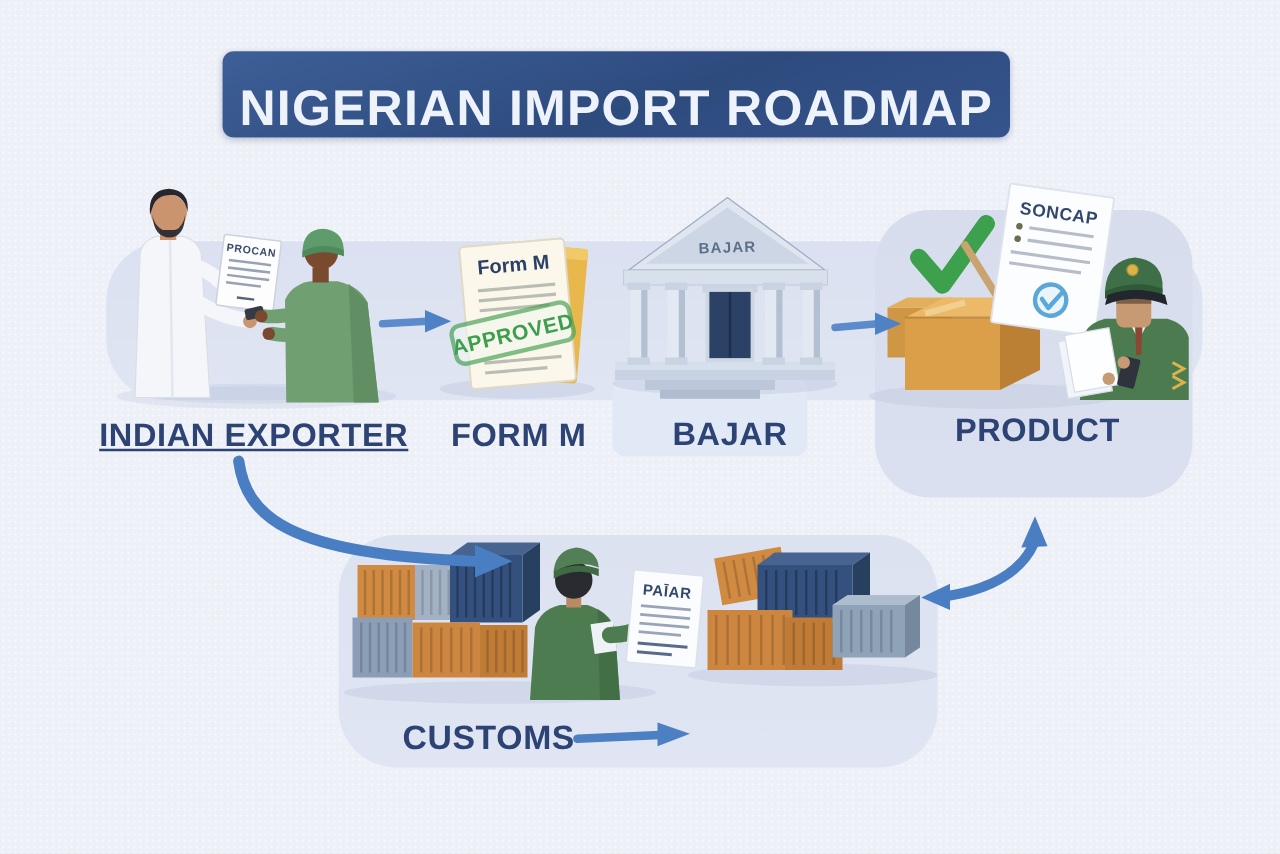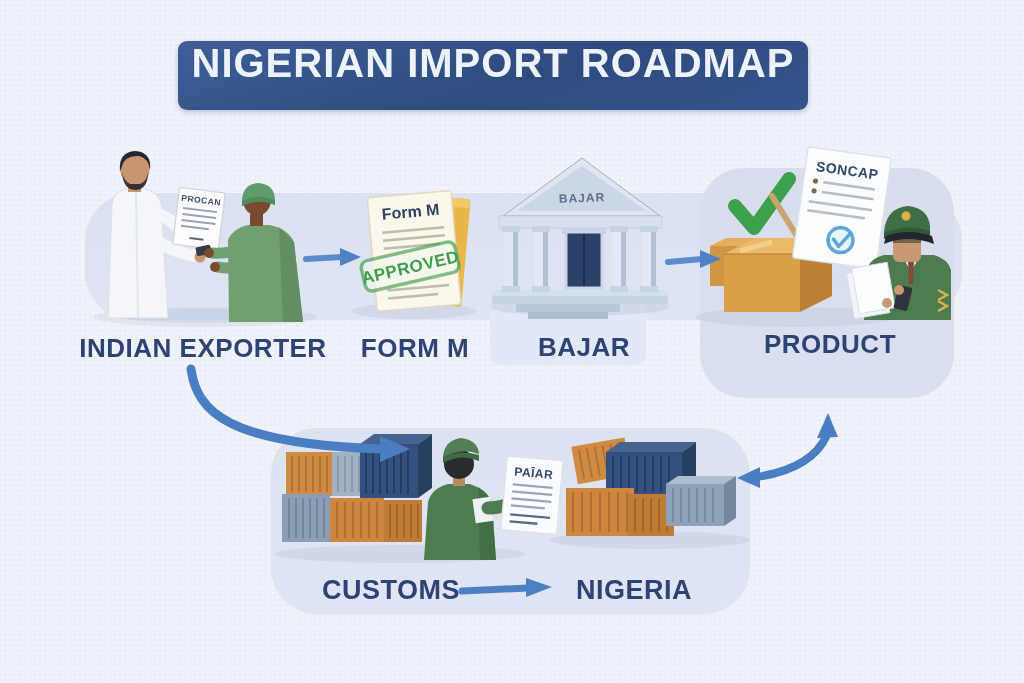--- a/index.html
+++ b/index.html
@@ -16,21 +16,21 @@
   .panel-right{left:700px;top:168px;width:254px;height:230px;border-radius:44px;
     background:linear-gradient(180deg,#d7ddec,#dae0ef);}
   .panel-bank{left:490px;top:303px;width:156px;height:62px;border-radius:10px;
     background:#e2e9f6;}
   .panel-bottom{left:271px;top:428px;width:479px;height:186px;border-radius:46px;
     background:linear-gradient(180deg,#dce2f0,#e0e5f3);}
   .art{position:absolute;left:0;top:0;width:1024px;height:683px;}
   .banner{
     position:absolute;left:178px;top:41px;width:630px;height:69px;border-radius:9px;
     background:linear-gradient(160deg,#3d5f97,#2e4b7e 55%,#35548c);
-    display:flex;align-items:flex-start;justify-content:center;
+    display:flex;align-items:flex-end;justify-content:center;
     box-shadow:0 2px 5px rgba(40,60,100,.28);
   }
   .banner span{color:#eef3fb;font-size:40px;font-weight:bold;letter-spacing:1px;}
   .stage-label{position:absolute;transform:translateX(-50%);color:#2c4373;
     font-weight:bold;white-space:nowrap;}
   .row1{font-size:26px;letter-spacing:.5px;}
   .row2{font-size:27px;letter-spacing:.5px;}
   .cert-label{text-align:center;line-height:28px;}
   .cert-label span{display:block;}
   svg text{font-family:"Liberation Sans","DejaVu Sans",sans-serif;font-weight:bold;}
@@ -268,26 +268,25 @@
         <polygon points="526,578 552,587 526,597" fill="#4d80c3"></polygon>
       </g>
       <g>
         <path d="M757 477 C796 471 818 455 827 435" stroke="#4a7ec3" stroke-width="8" fill="none"></path>
         <polygon points="760,467 737,478 760,488" fill="#4a7ec3"></polygon>
         <polygon points="817,438 828,413 838,437" fill="#4a7ec3"></polygon>
       </g>
     </g>
   </svg>
 
-  <div class="stage-label row1" style="left:203px;top:333px;">INDIAN EXPORTER</div>
+  <div class="stage-label row1" style="left:203px;top:333px;text-decoration:underline;">INDIAN EXPORTER</div>
   <div class="stage-label row1" style="left:415px;top:333px;">FORM M</div>
   <div class="stage-label row1" style="left:584px;top:332px;">BAJAR</div>
   <div class="stage-label row1 cert-label" style="left:830px;top:330px;">
     <span>PRODUCT</span>
   </div>
   <div class="stage-label row2" style="left:391px;top:575px;text-align:center;">CUSTOMS</div>
-  <div class="stage-label row2" style="left:634px;top:575px;">NIGERIA</div>
 
   <div class="banner">
     <span>NIGERIAN IMPORT ROADMAP</span>
   </div>
 
 </div>
 
 </body></html>

